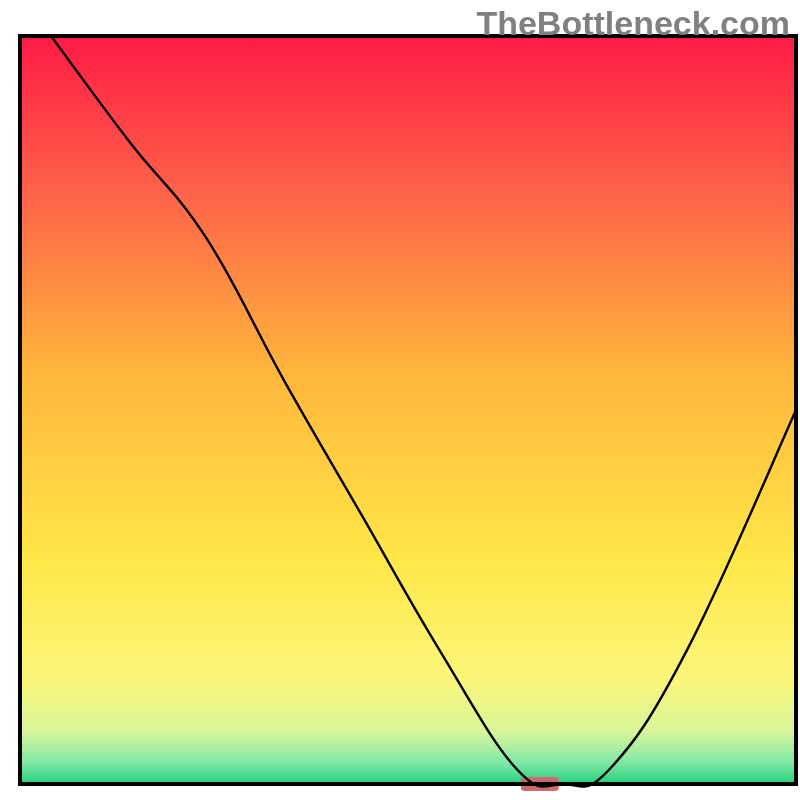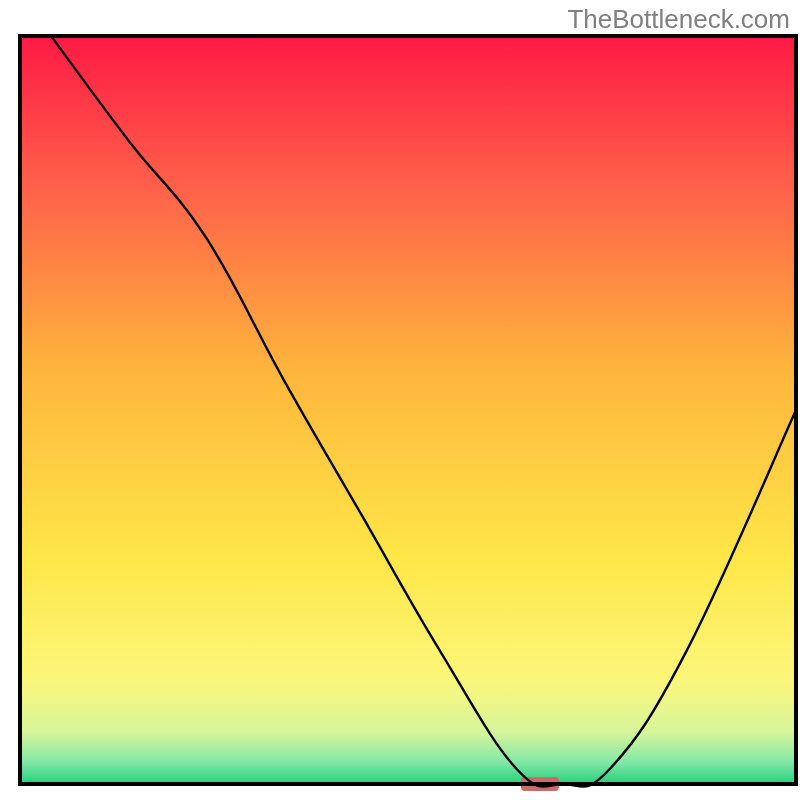--- a/index.html
+++ b/index.html
@@ -13,22 +13,22 @@
   }
   .chart-container {
     position: relative;
     width: 800px;
     height: 800px;
   }
   .watermark {
     position: absolute;
     top: 4px;
     right: 10px;
-    font-size: 26px;
-    font-weight: 400;
+    font-size: 34px;
+    font-weight: 700;
     color: #808080;
     letter-spacing: 0px;
   }
   svg {
     display: block;
   }
 </style>
 </head>
 <body>
 

